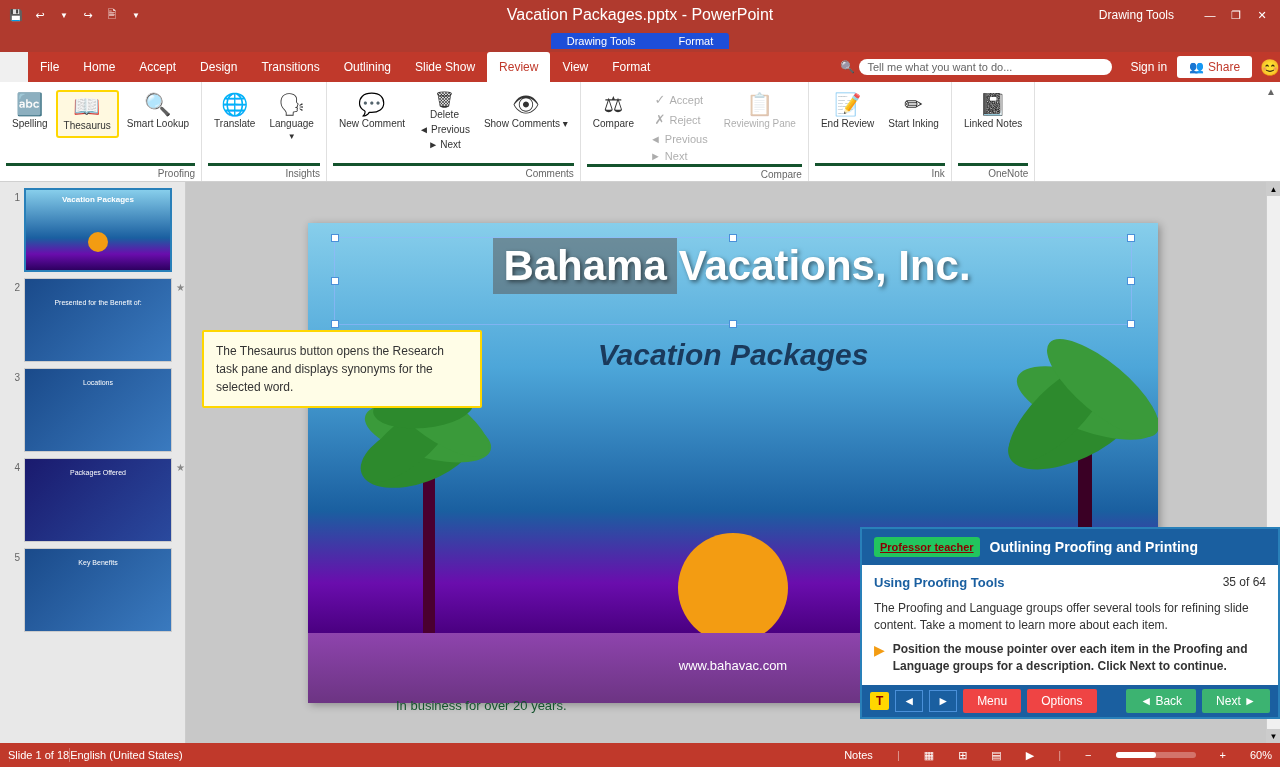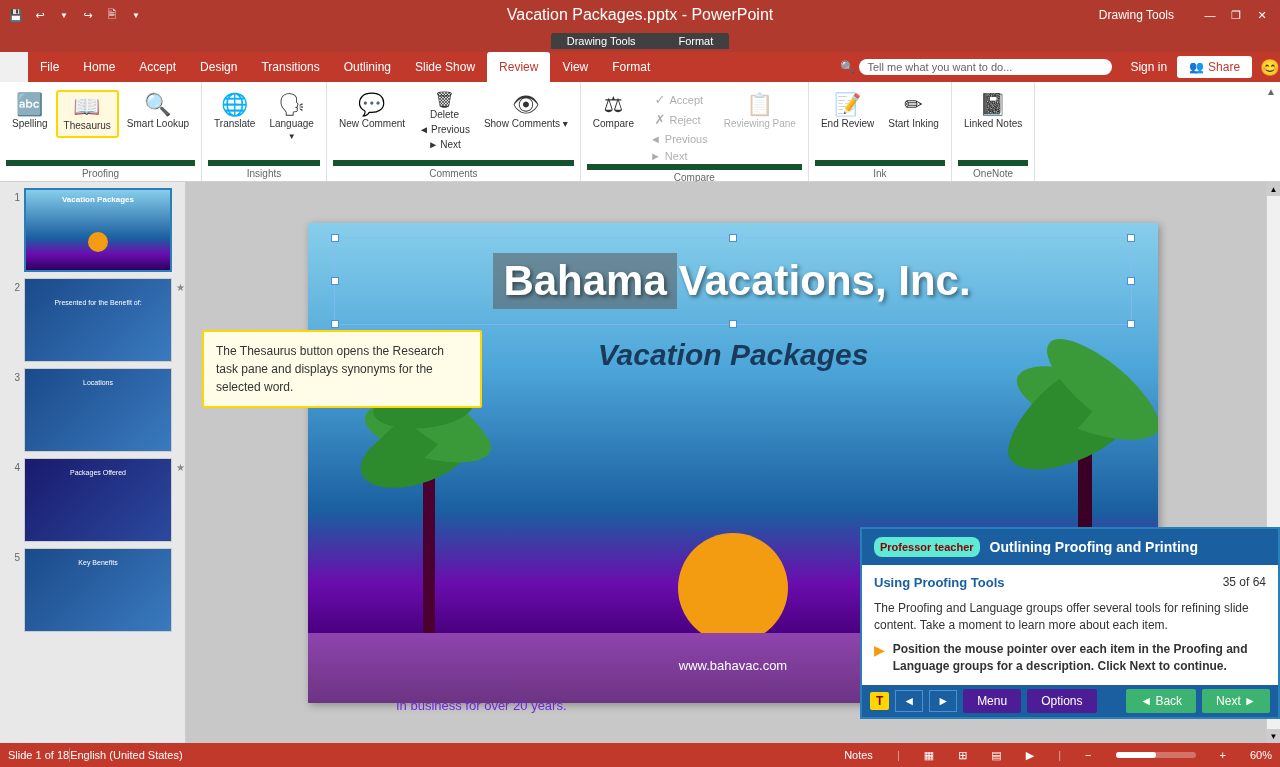--- a/index.html
+++ b/index.html
@@ -25,21 +25,21 @@
     .drawing-tools-bar {
       background: #b03a2e;
       height: 22px;
       display: flex;
       align-items: center;
       justify-content: center;
       color: white;
       font-size: 11px;
     }
     .drawing-tools-tab {
-      background: #404040;
+      background: #1d4ed8;
       padding: 2px 16px;
       border-radius: 3px 3px 0 0;
       font-size: 11px;
     }
 
     
     .menu-bar {
       background: #c0392b;
       height: 30px;
       display: flex;
@@ -73,23 +73,23 @@
       display: flex;
       flex-direction: column;
       align-items: stretch;
       border-right: 1px solid #e0e0e0;
       padding: 4px 6px 2px;
       position: relative;
     }
     .ribbon-group-label {
       font-size: 10px;
       color: #666;
-      text-align: center;
+      text-align: right;
       padding-top: 2px;
-      border-top: 6px solid #14532d;
+      border-top: 3px solid #14532d;
       margin-top: auto;
     }
     .ribbon-items {
       display: flex;
       align-items: flex-start;
       gap: 2px;
       flex: 1;
       padding-top: 4px;
     }
     .ribbon-btn {
@@ -261,27 +261,28 @@
       background: #1a5fa0;
       color: white;
       padding: 8px 12px;
       display: flex;
       align-items: center;
       gap: 10px;
       font-size: 14px;
       font-weight: bold;
     }
     .prof-logo {
-      background: #5eead4;
+      background: #22c55e;
       color: #8b0000;
       font-weight: bold;
       font-size: 11px;
       padding: 4px 6px;
-      border-radius: 8px;
+      border-radius: 3px;
       white-space: nowrap;
+      text-decoration: underline;
     }
     .prof-body {
       padding: 10px 12px;
       background: white;
     }
     .prof-using-tools {
       color: #1a5fa0;
       font-weight: bold;
       font-size: 13px;
       margin-bottom: 4px;
@@ -332,21 +333,21 @@
     }
     .prof-nav-arrow {
       background: #1a5fa0;
       color: white;
       border: 1px solid #4a90d9;
       padding: 3px 7px;
       cursor: pointer;
       font-size: 12px;
     }
     .prof-nav-btn {
-      background: #4c1d95;
+      background: #ef4444;
       color: white;
       border: none;
       padding: 5px 14px;
       cursor: pointer;
       font-size: 12px;
       border-radius: 2px;
     }
     .prof-next-btn {
       background: #3cb371;
       color: white;
@@ -665,38 +666,38 @@
 
         <div style="position:absolute;top:-4px;left:-4px;width:8px;height:8px;background:white;border:1px solid #4a90d9;"></div>
         <div style="position:absolute;top:-4px;left:50%;transform:translateX(-50%);width:8px;height:8px;background:white;border:1px solid #4a90d9;"></div>
         <div style="position:absolute;top:-4px;right:-4px;width:8px;height:8px;background:white;border:1px solid #4a90d9;"></div>
         <div style="position:absolute;top:50%;transform:translateY(-50%);left:-4px;width:8px;height:8px;background:white;border:1px solid #4a90d9;"></div>
         <div style="position:absolute;top:50%;transform:translateY(-50%);right:-4px;width:8px;height:8px;background:white;border:1px solid #4a90d9;"></div>
         <div style="position:absolute;bottom:-4px;left:-4px;width:8px;height:8px;background:white;border:1px solid #4a90d9;"></div>
         <div style="position:absolute;bottom:-4px;left:50%;transform:translateX(-50%);width:8px;height:8px;background:white;border:1px solid #4a90d9;"></div>
         <div style="position:absolute;bottom:-4px;right:-4px;width:8px;height:8px;background:white;border:1px solid #4a90d9;"></div>
 
-        <div style="display:flex;align-items:center;justify-content:center;height:100%;gap:0;">
+        <div style="display:flex;align-items:flex-start;justify-content:center;height:100%;gap:0;">
           <span style="background:rgba(90,90,90,0.55);font-size:42px;font-weight:bold;color:white;padding:4px 10px;text-shadow:2px 2px 4px rgba(0,0,0,0.5);">Bahama</span>
           <span style="font-size:42px;font-weight:bold;color:white;padding:4px 2px;text-shadow:2px 2px 4px rgba(0,0,0,0.5);">Vacations, Inc.</span>
         </div>
       </div>
 
       <div style="position:absolute;top:115px;left:50px;right:50px;text-align:center;">
         <span style="font-style:italic;font-size:30px;color:#1a3a5c;font-weight:600;">Vacation Packages</span>
       </div>
 
       <div class="sun"></div>
 
       <div class="water"></div>
 
       <div class="url-text">www.bahavac.com</div>
     </div>
 
-    <div style="position:absolute;bottom:30px;left:210px;font-size:13px;color:#6d28d9;">In business for over 20 years.</div>
+    <div style="position:absolute;bottom:30px;left:210px;font-size:13px;color:#14532d;">In business for over 20 years.</div>
 
     <div class="professor-popup">
       <div class="prof-header">
         <div class="prof-logo">Professor teacher</div>
         <span>Outlining Proofing and Printing</span>
       </div>
       <div class="prof-body">
         <div style="display:flex;justify-content:space-between;margin-bottom:6px;">
           <span class="prof-using-tools">Using Proofing Tools</span>
           <span class="prof-counter">35 of 64</span>

